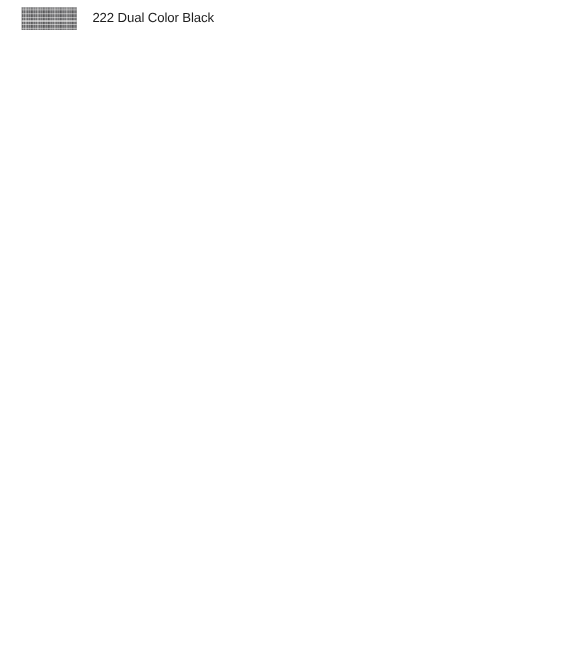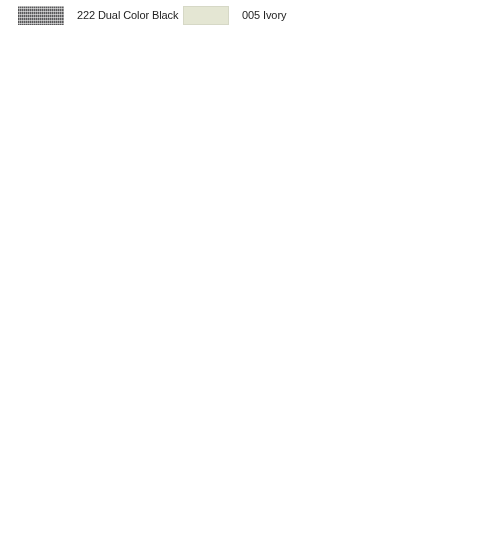--- a/index.html
+++ b/index.html
@@ -54,17 +54,13 @@
   }
 </style>
 </head>
 <body>
 
 <div id="chart">
     <div class="swatch-row col-1">
       <div class="chip textured" style="background-color: rgb(90, 90, 92);"></div>
       <span class="label">222 Dual Color Black</span>
     </div>
-    <div class="swatch-row col-1">
-      <div class="chip" style="background-color: rgb(228, 230, 211);"></div>
-      <span class="label">005 Ivory</span>
-    </div>
   </div>
 
 </body></html>

